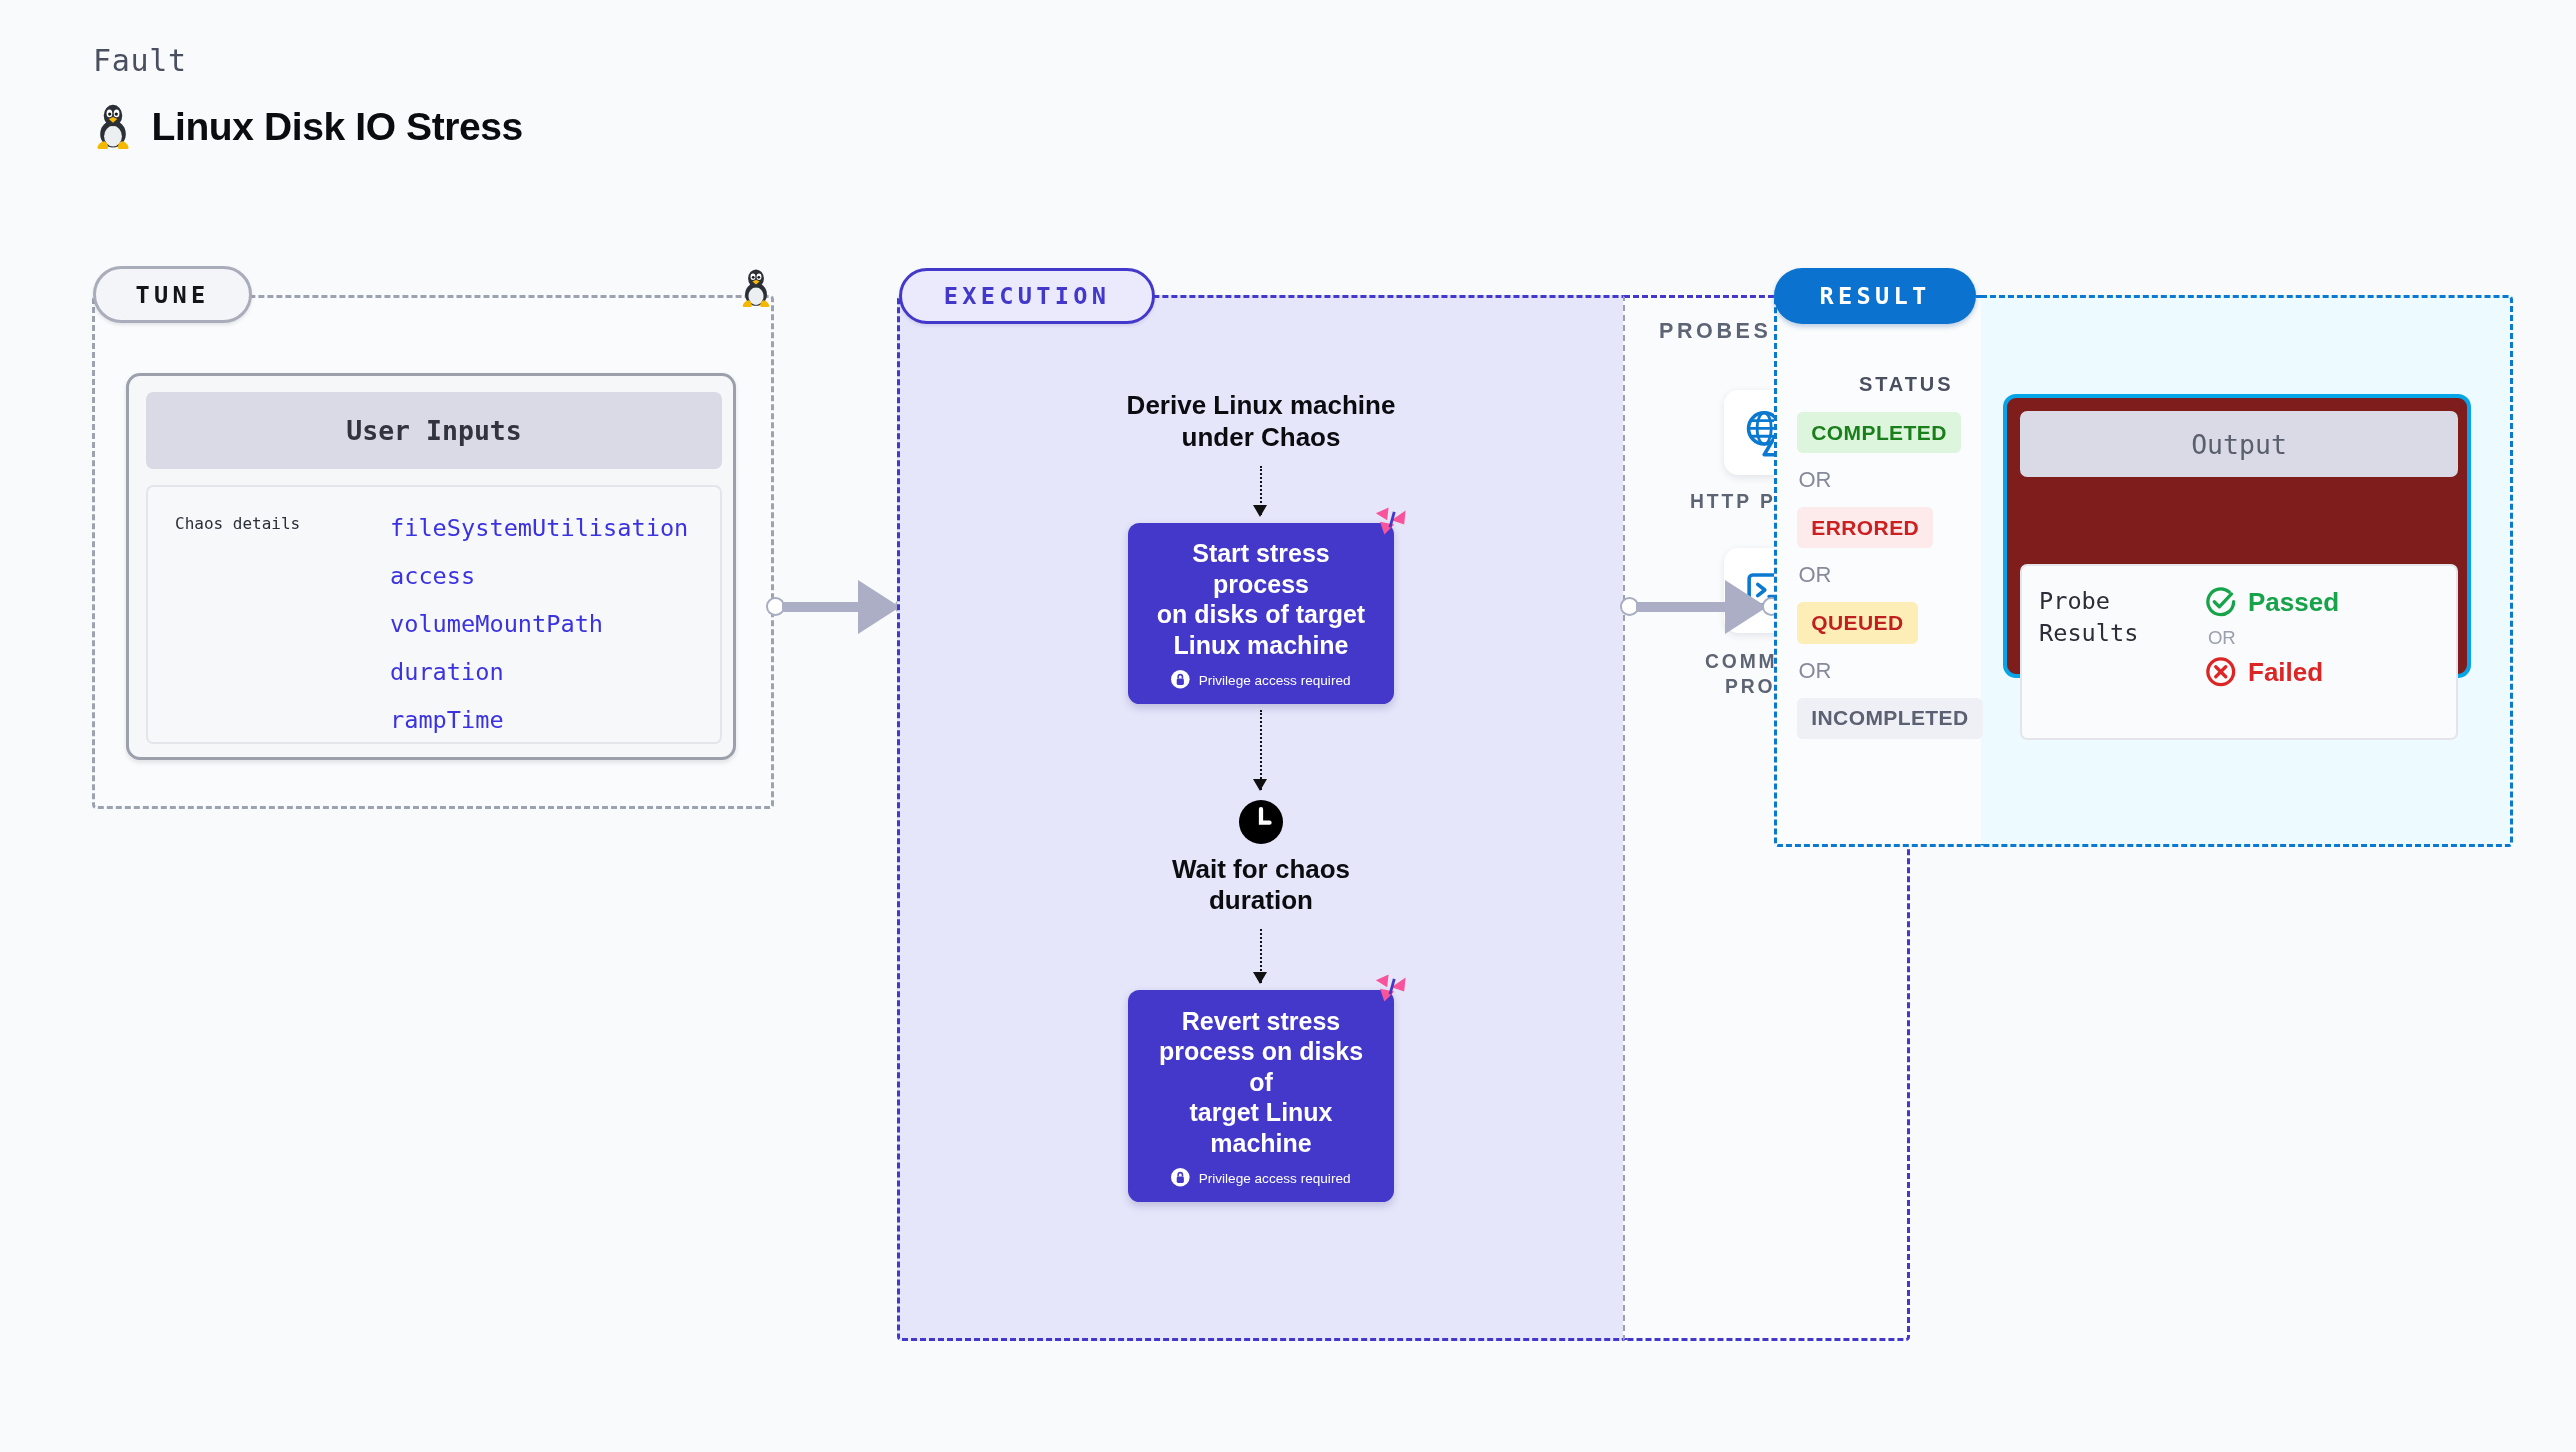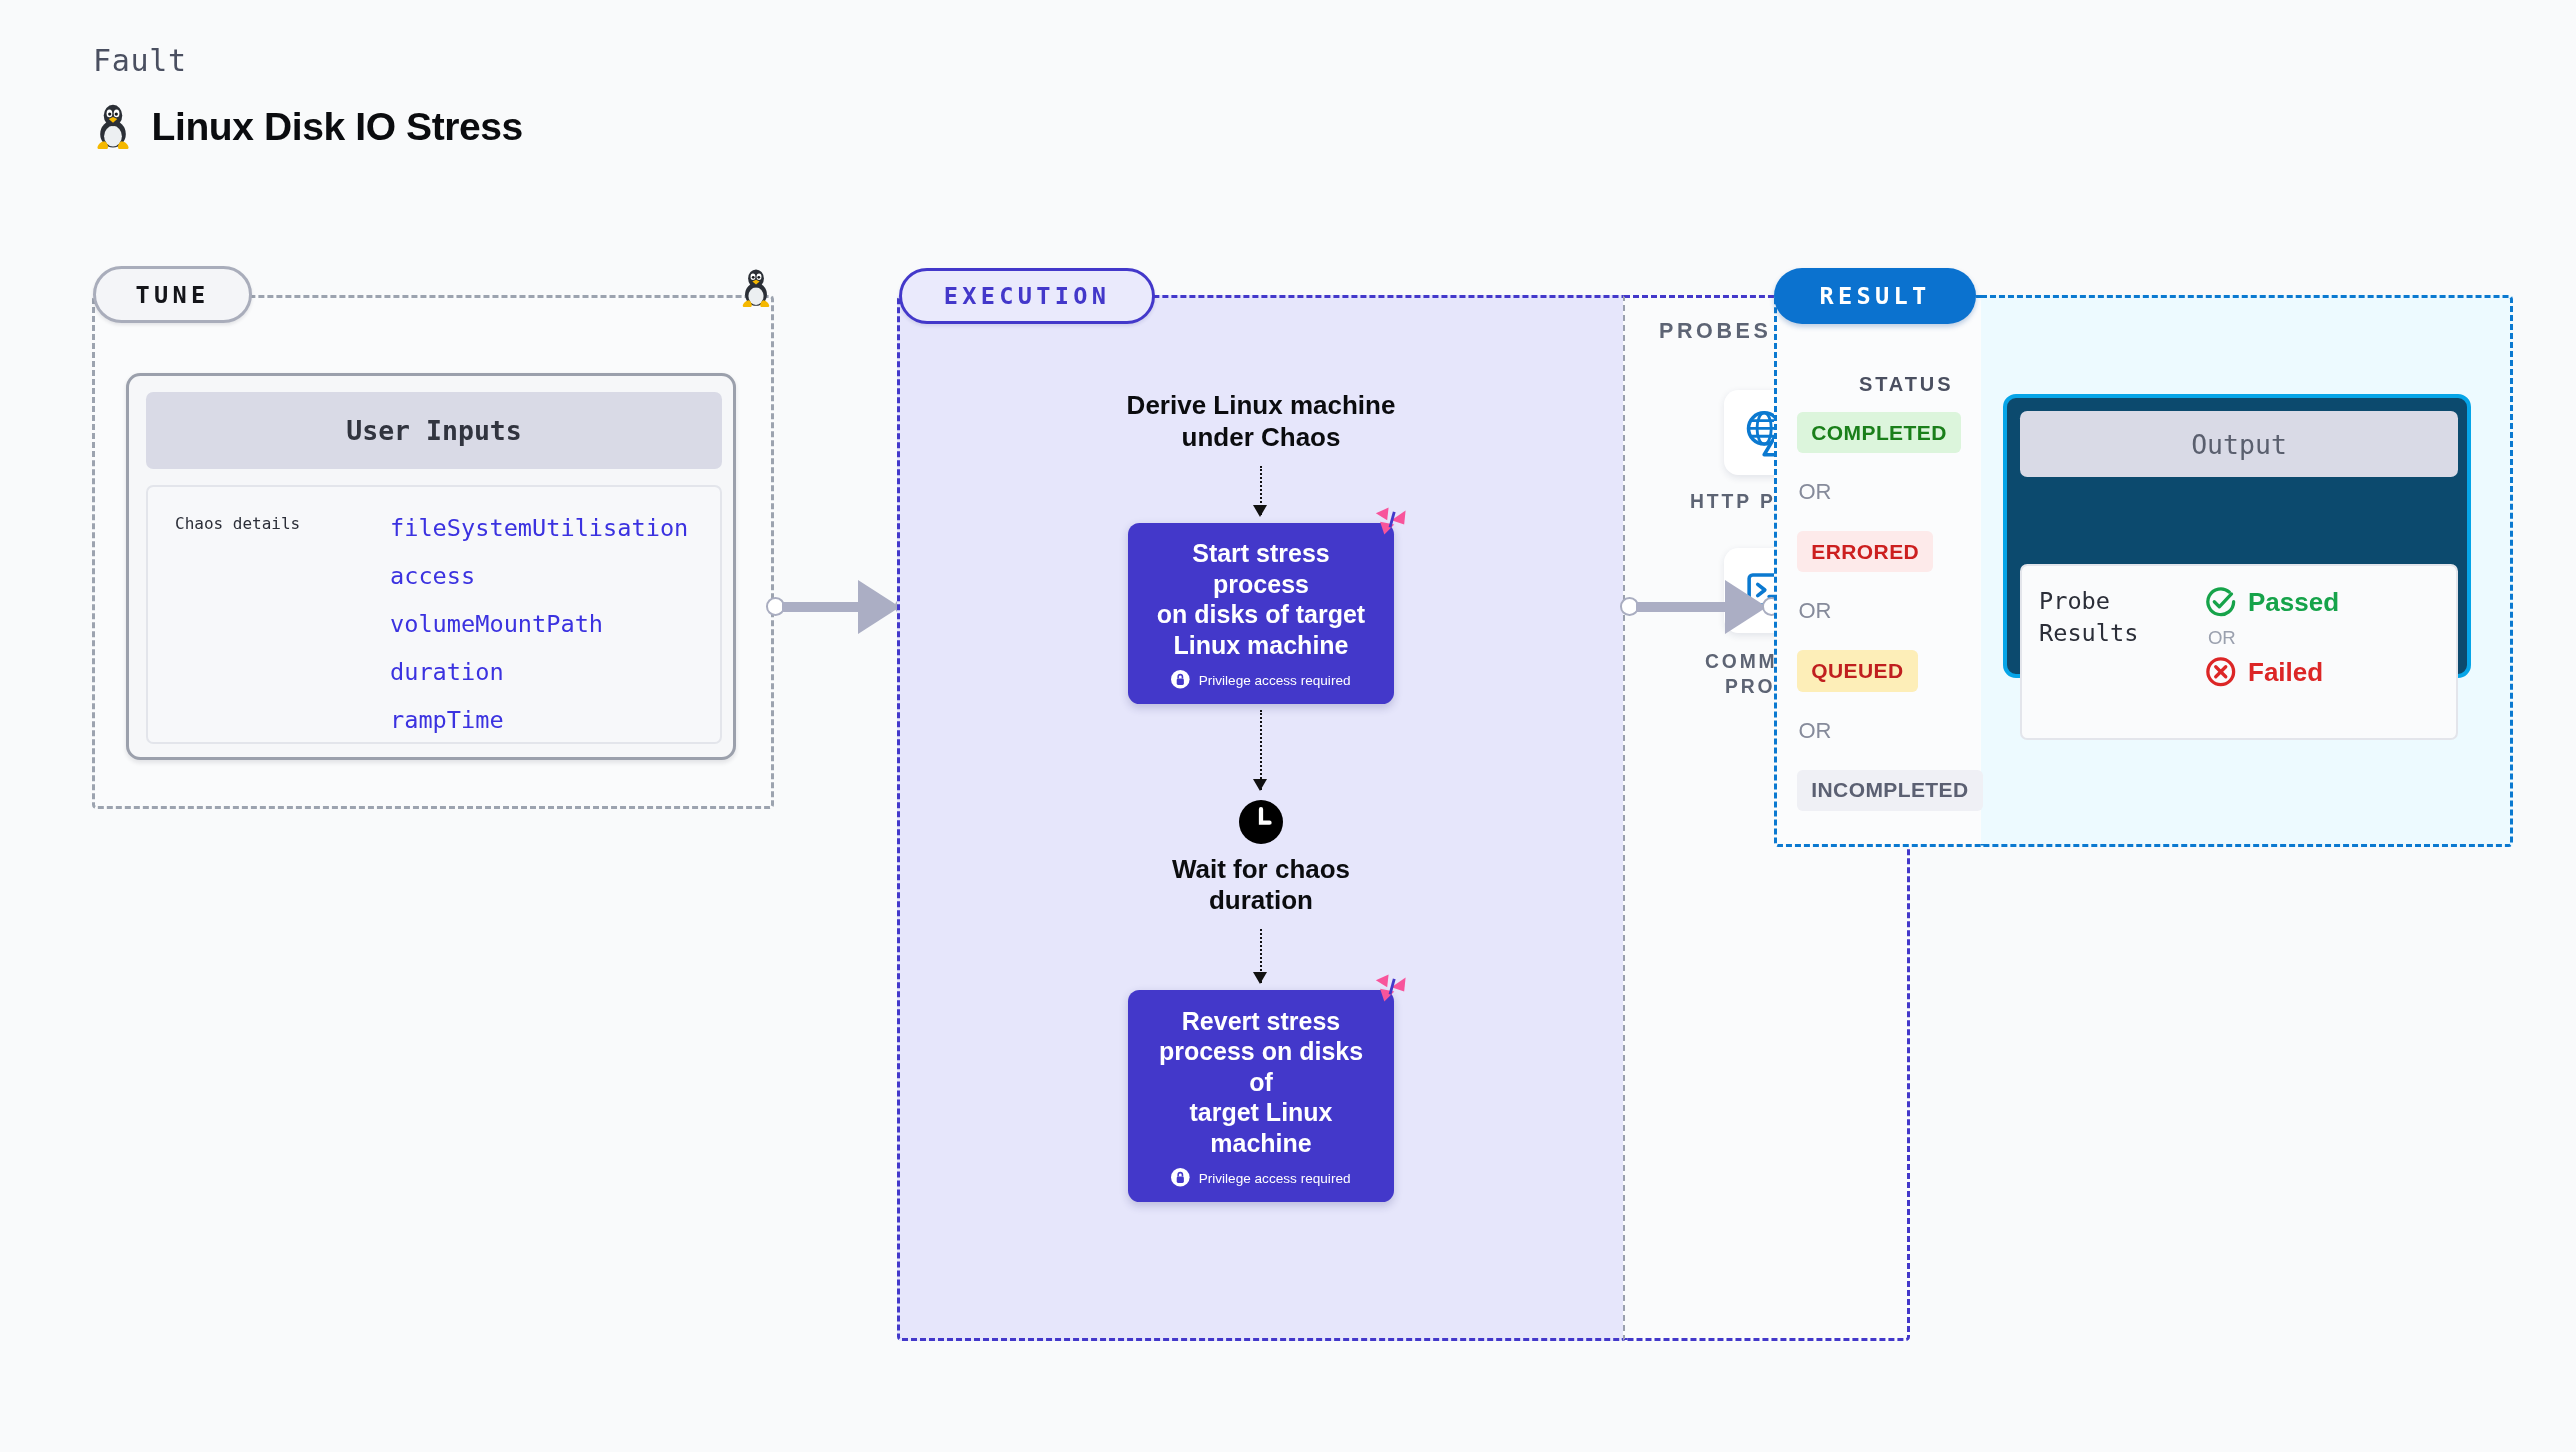--- a/index.html
+++ b/index.html
@@ -137,30 +137,30 @@
     left: 1774px; top: 268px; width: 202px; height: 56px;
     background: #0b72cf; border: none; color: #fff; font-size: 23.6px;
     box-shadow: 0 2.9px 5px rgba(10,70,150,.25);
   }
   #status-label {
     position: absolute; left: 1859px; top: 373px;
     font-size: 20px; font-weight: 700; letter-spacing: 2.9px; color: #4a4f60;
   }
   #status-stack {
     position: absolute; left: 1797px; top: 412px;
-    display: flex; flex-direction: column; align-items: flex-start; gap: 16px;
+    display: flex; flex-direction: column; align-items: flex-start; gap: 4px;
   }
   .status-chip {
     border-radius: 5.7px; padding: 8.6px 14.3px; font-size: 21px; font-weight: 700; letter-spacing: 0.4px;
   }
   .or-text { font-size: 22px; color: #868b9b; margin: 10px 0 10px 1.4px; }
 
   #output-card {
     position: absolute; left: 2003px; top: 394px; width: 468px; height: 284px;
-    background: #0c4a6e; border: 4.3px solid #06a5e8; border-radius: 13px;
+    background: #7f1d1d; border: 4.3px solid #06a5e8; border-radius: 13px;
   }
   #output-head {
     position: absolute; left: 13px; top: 13px; width: 438px; height: 66px;
     background: #d9dae6; border-radius: 7.2px;
     display: flex; align-items: center; justify-content: center;
     font-family: "DejaVu Sans Mono", monospace; font-size: 26.5px; color: #5a5f6e;
   }
   #metrics-row {
     position: absolute; left: 13px; top: 89px; width: 438px; height: 69px;
     background: #fafbfc; border: 2.1px solid #e3e5eb; border-radius: 7.2px;

